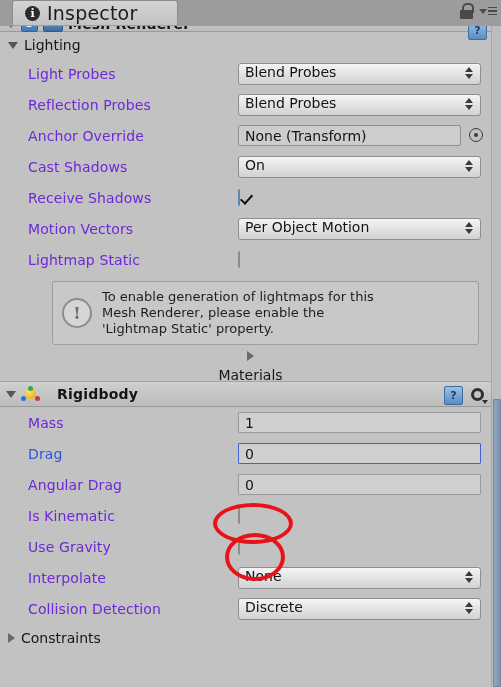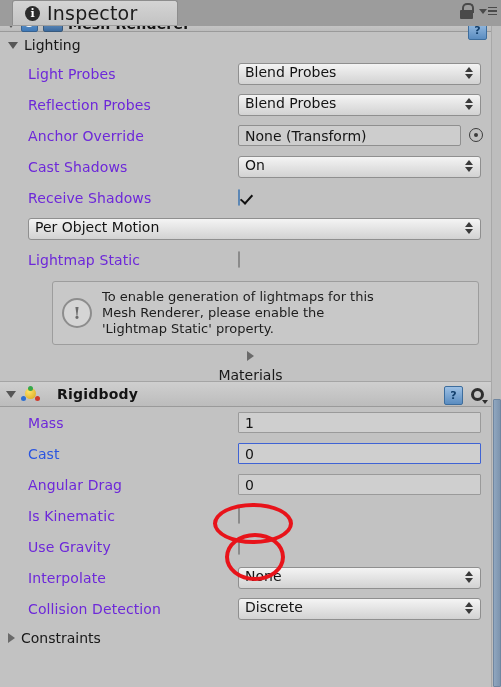--- a/index.html
+++ b/index.html
@@ -220,20 +220,21 @@
       </div>
 
       <div class="row">
         <span class="label">Receive Shadows</span>
         <span class="field">
           <span class="checkbox on"></span>
         </span>
       </div>
 
       <div class="row">
+        <span class="label">Motion Vectors</span>
         <span class="field">
           <span class="popup">
             <span>Per Object Motion</span>
             <span class="arrows">
                 <span class="up"></span>
                 <span class="dn"></span>
               </span>
           </span>
         </span>
       </div>
@@ -280,21 +281,21 @@
       <div class="row">
         <span class="label">Mass</span>
         <span class="field">
           <span class="numfield">
             <span>1</span>
           </span>
         </span>
       </div>
 
       <div class="row">
-        <span class="label blue">Cast</span>
+        <span class="label blue">Drag</span>
         <span class="field">
           <span class="numfield focused">
             <span>0</span>
           </span>
         </span>
       </div>
 
       <div class="row">
         <span class="label">Angular Drag</span>
         <span class="field">

